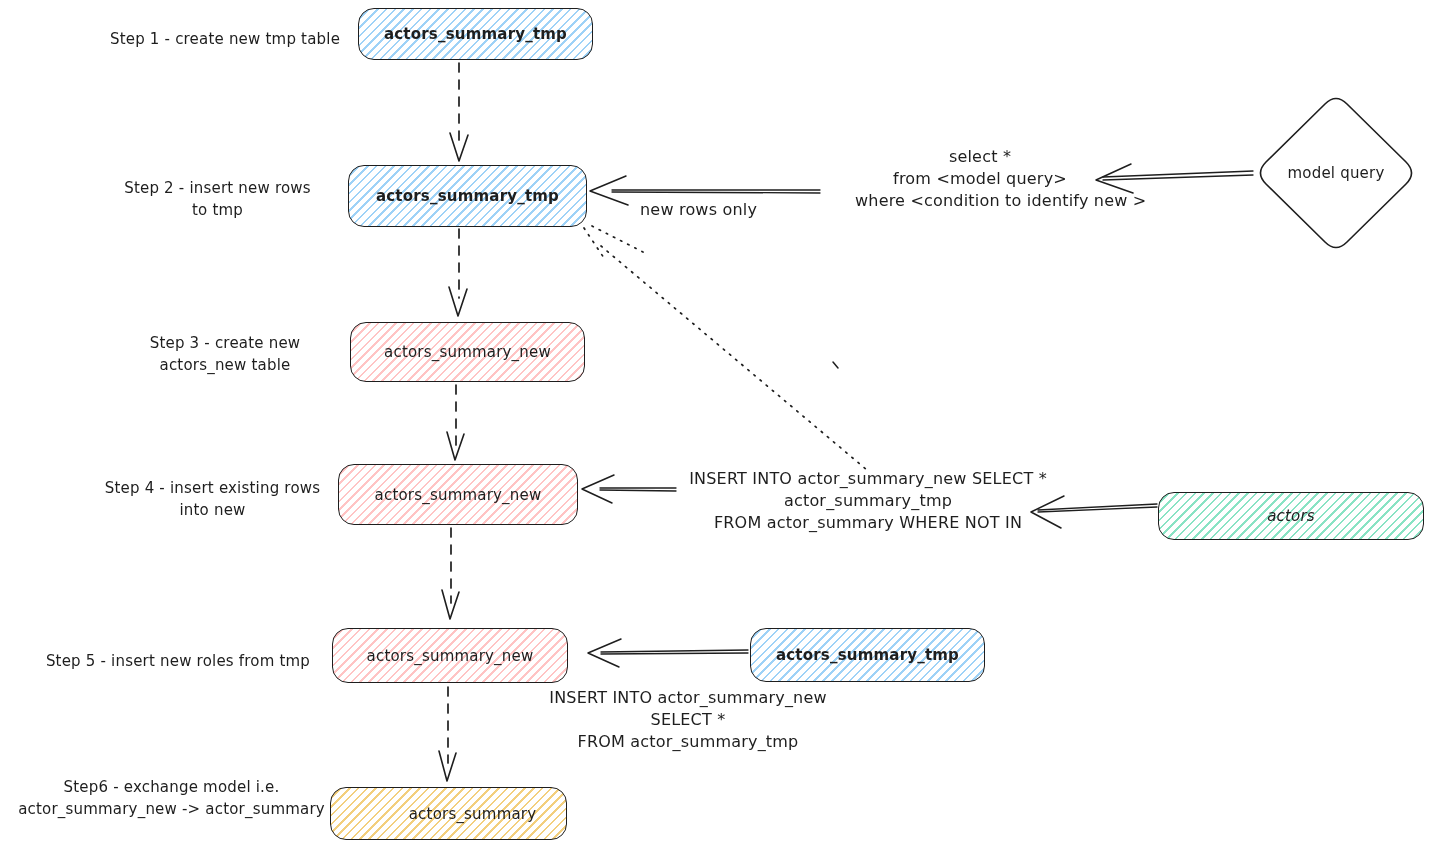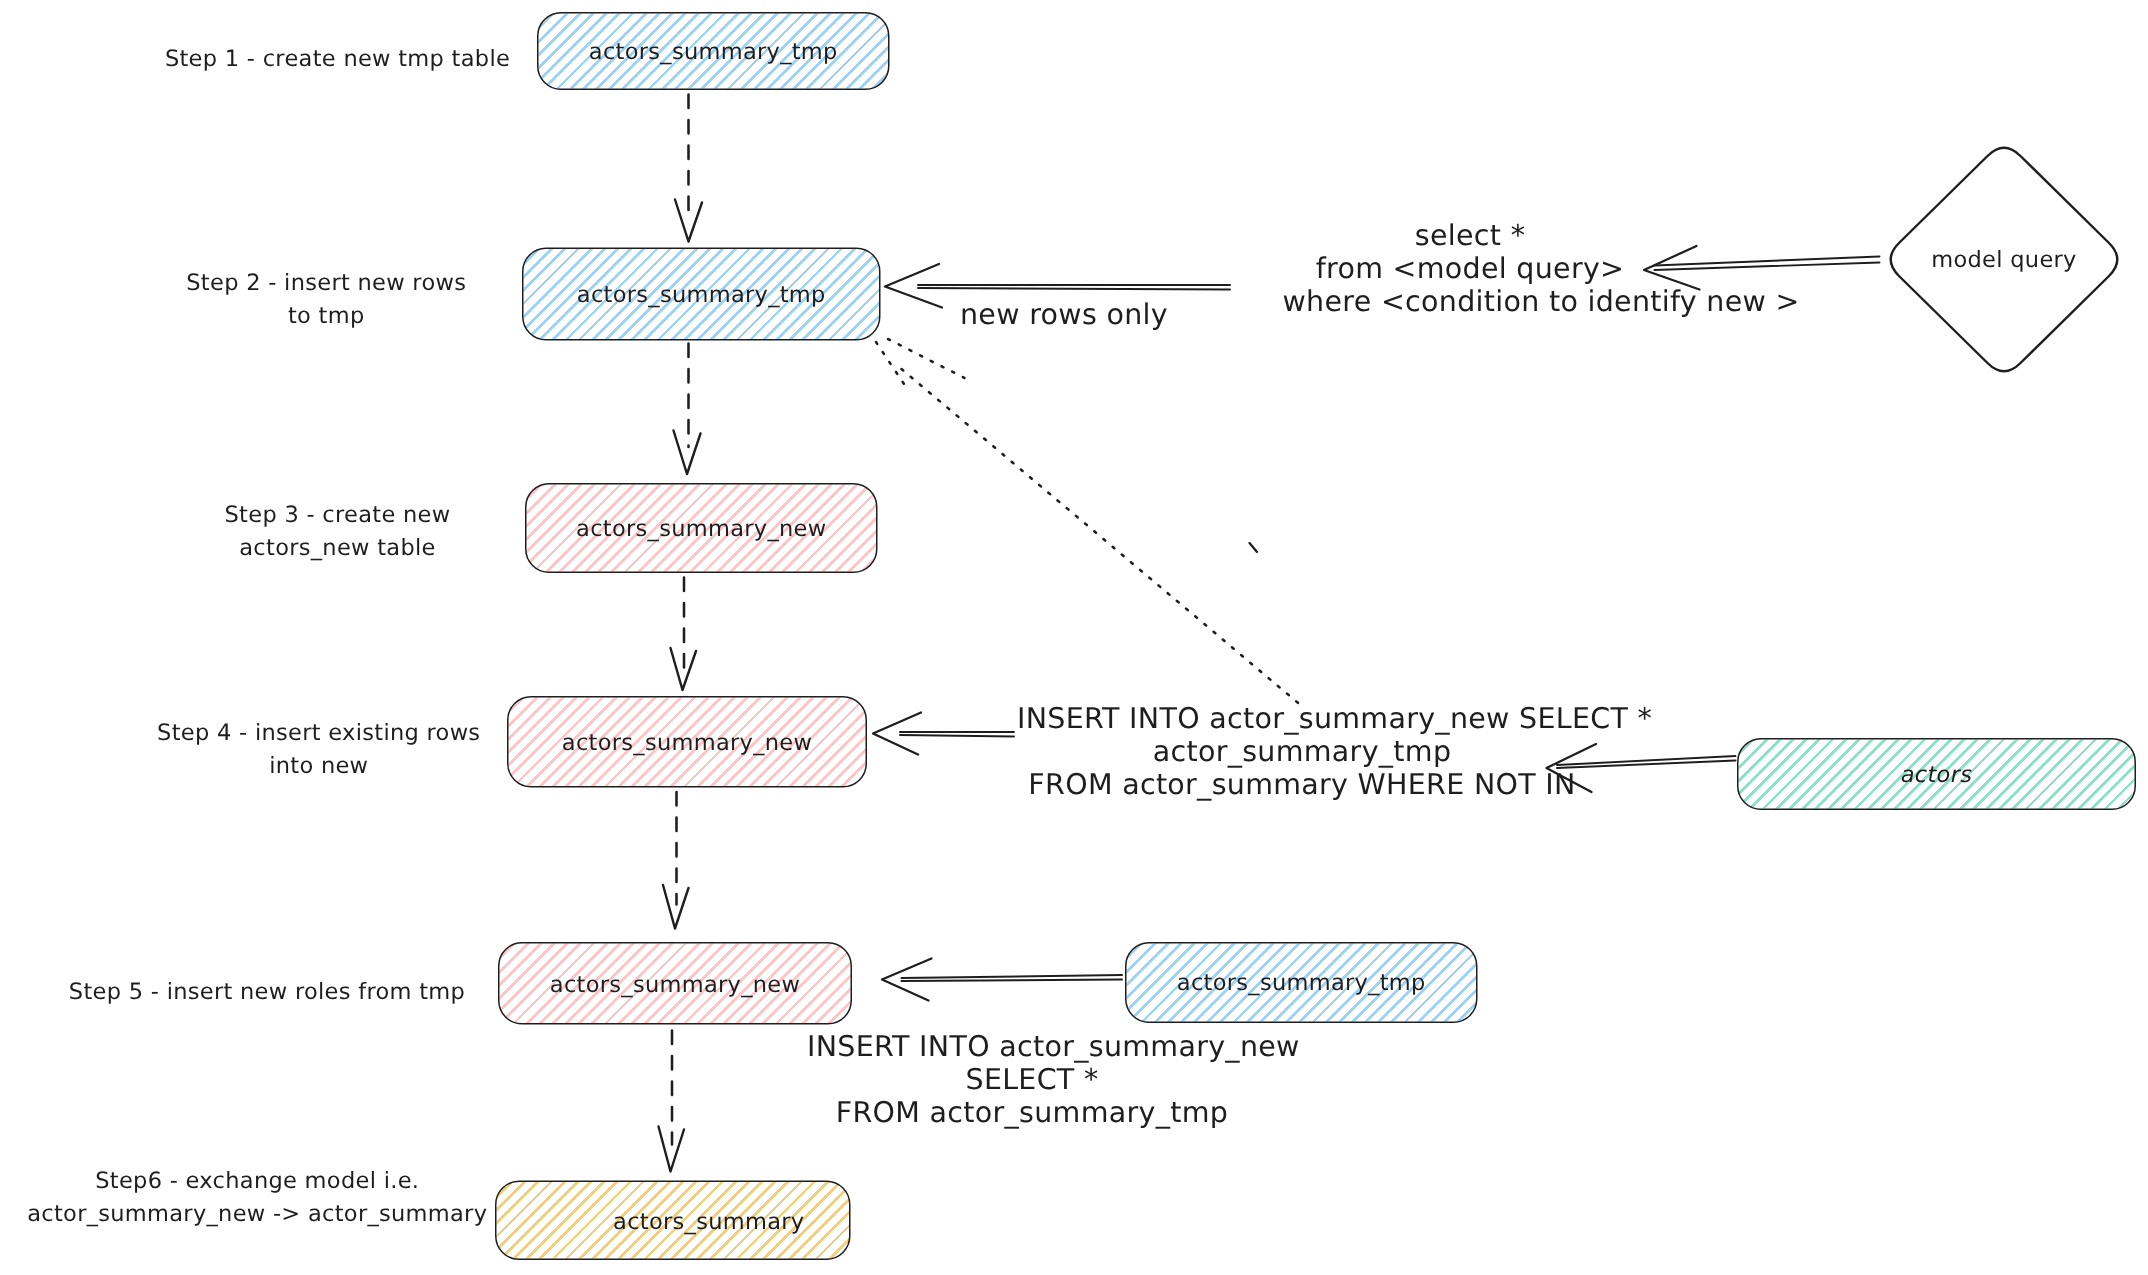--- a/index.html
+++ b/index.html
@@ -24,39 +24,40 @@
     display: flex;
     align-items: center;
     justify-content: center;
     box-sizing: border-box;
     font-size: 15px;
     letter-spacing: 0.2px;
   }
   .node .node-label { white-space: nowrap; }
   .hatch-blue {
     background-image: repeating-linear-gradient(135deg, #9ed2f7 0px, #9ed2f7 1.8px, transparent 1.8px, transparent 6.2px);
+    font-weight: bold;
   }
   .hatch-pink {
     background-image: repeating-linear-gradient(135deg, #ffc4c4 0px, #ffc4c4 1.8px, transparent 1.8px, transparent 6.2px);
   }
   .hatch-green {
     background-image: repeating-linear-gradient(135deg, #89e3c4 0px, #89e3c4 1.8px, transparent 1.8px, transparent 6.2px);
   }
   .hatch-yellow {
     background-image: repeating-linear-gradient(135deg, #f3cf7d 0px, #f3cf7d 1.8px, transparent 1.8px, transparent 6.2px);
   }
   .lbl {
     position: absolute;
     font-size: 15px;
     line-height: 22px;
     letter-spacing: 0.2px;
     white-space: nowrap;
   }
   .center { text-align: center; }
-  .ann { font-size: 19px; }
+  .ann { font-size: 16px; }
 </style>
 </head>
 <body>
 
 <div class="canvas">
 
   <svg class="layer" viewBox="0 0 1432 850" fill="none" stroke="#1e1e1e" stroke-linecap="round" stroke-linejoin="round">
 
     <g>
       <path d="M459 63 L459 146" stroke-width="1.7" stroke-dasharray="9 8"></path>

